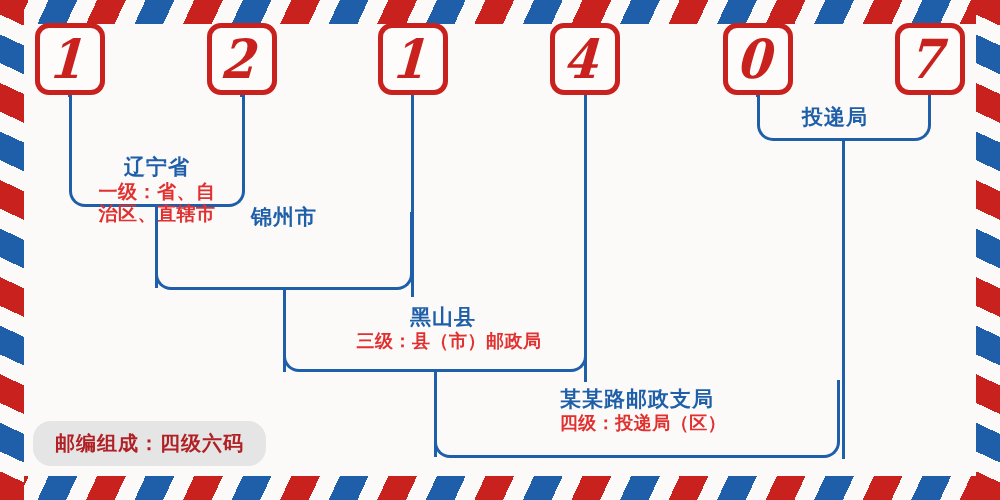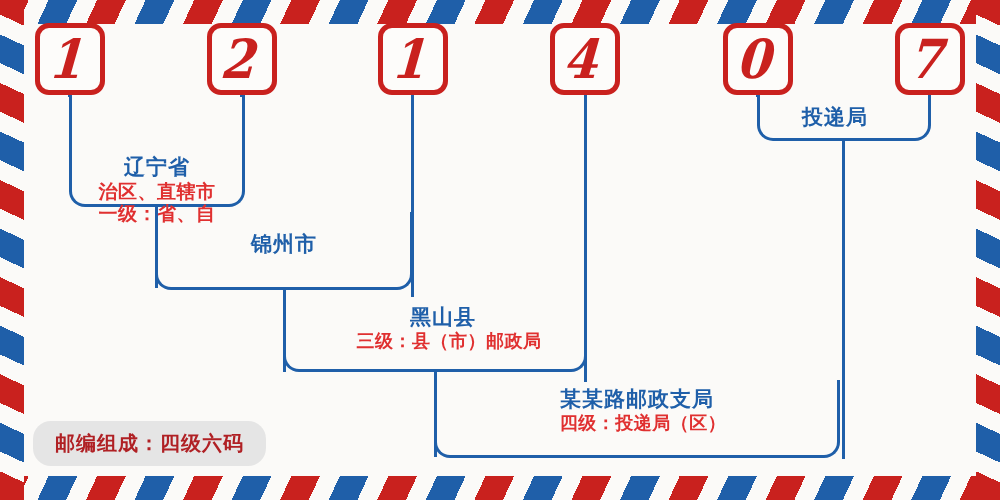--- a/index.html
+++ b/index.html
@@ -153,28 +153,28 @@
   </div>
   <div class="digit-box" style="left:895px;top:23px;">
     <span class="digit-glyph">7</span>
   </div>
 
   <div class="bracket" style="left:69px;top:95px;width:176px;height:112px;"></div>
   <div class="vline" style="left:155px;top:206px;height:82px;"></div>
 
   <div class="label-group" style="left:69px;top:112px;width:176px;margin-top:43px;">
     <span class="label-title label-wrapline">辽宁省</span>
+    <span class="label-sub label-wrapline">一级：省、自</span>
     <span class="label-sub label-wrapline">治区、直辖市</span>
-    <span class="label-sub label-wrapline">一级：省、自</span>
   </div>
 
   <div class="bracket" style="left:155px;top:212px;width:258px;height:78px;"></div>
   <div class="vline" style="left:283px;top:288px;height:84px;"></div>
 
-  <div class="label-group" style="left:155px;top:232px;width:258px;">
+  <div class="label-group" style="left:155px;top:205px;width:258px;">
     <span class="label-title label-wrapline">锦州市</span>
   </div>
 
   <div class="bracket" style="left:283px;top:296px;width:304px;height:76px;"></div>
   <div class="vline" style="left:434px;top:370px;height:87px;"></div>
 
   <div class="label-group" style="left:283px;top:305px;width:320px;">
     <span class="label-title label-wrapline">黑山县</span>
     <span class="label-sub small label-wrapline">三级：县（市）邮政局</span>
   </div>

